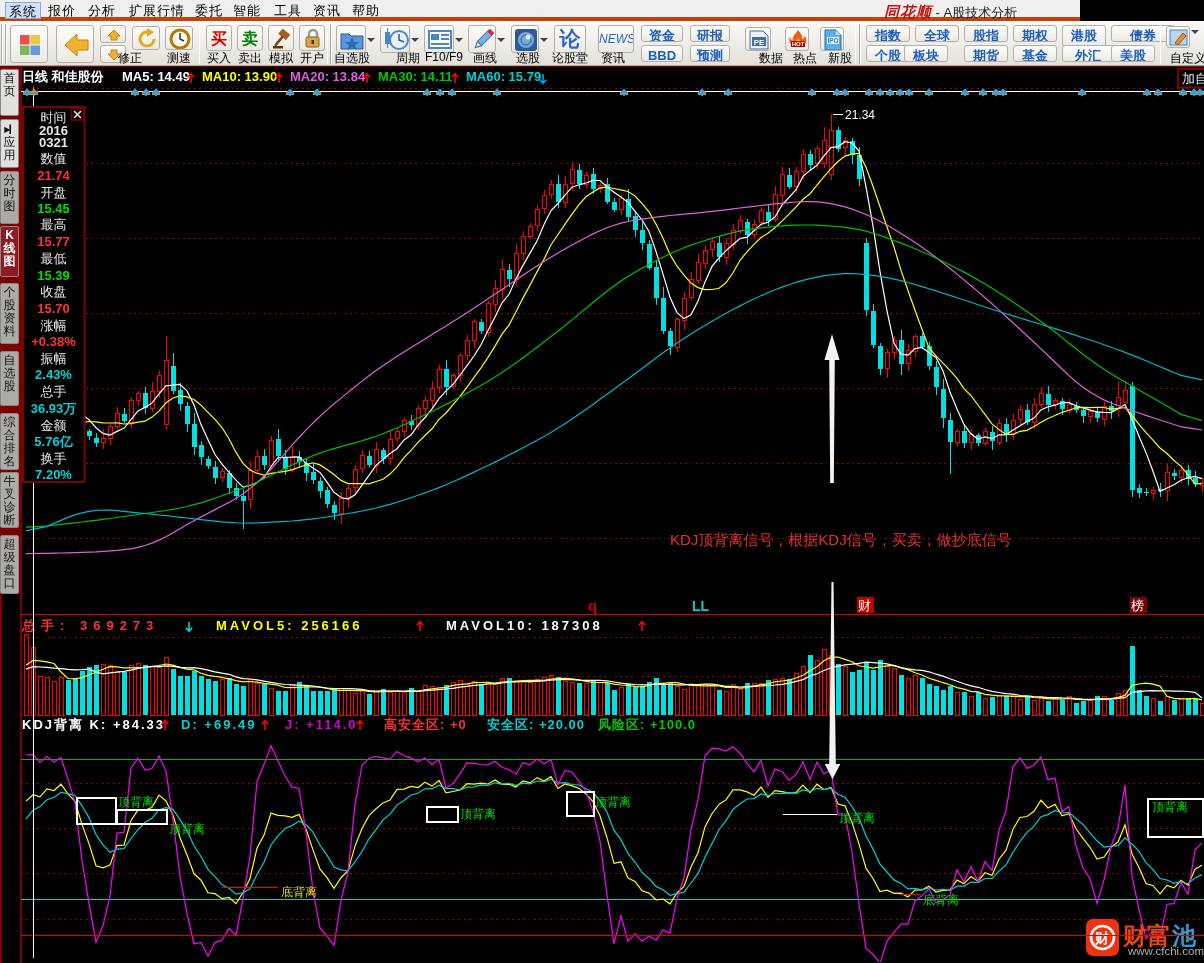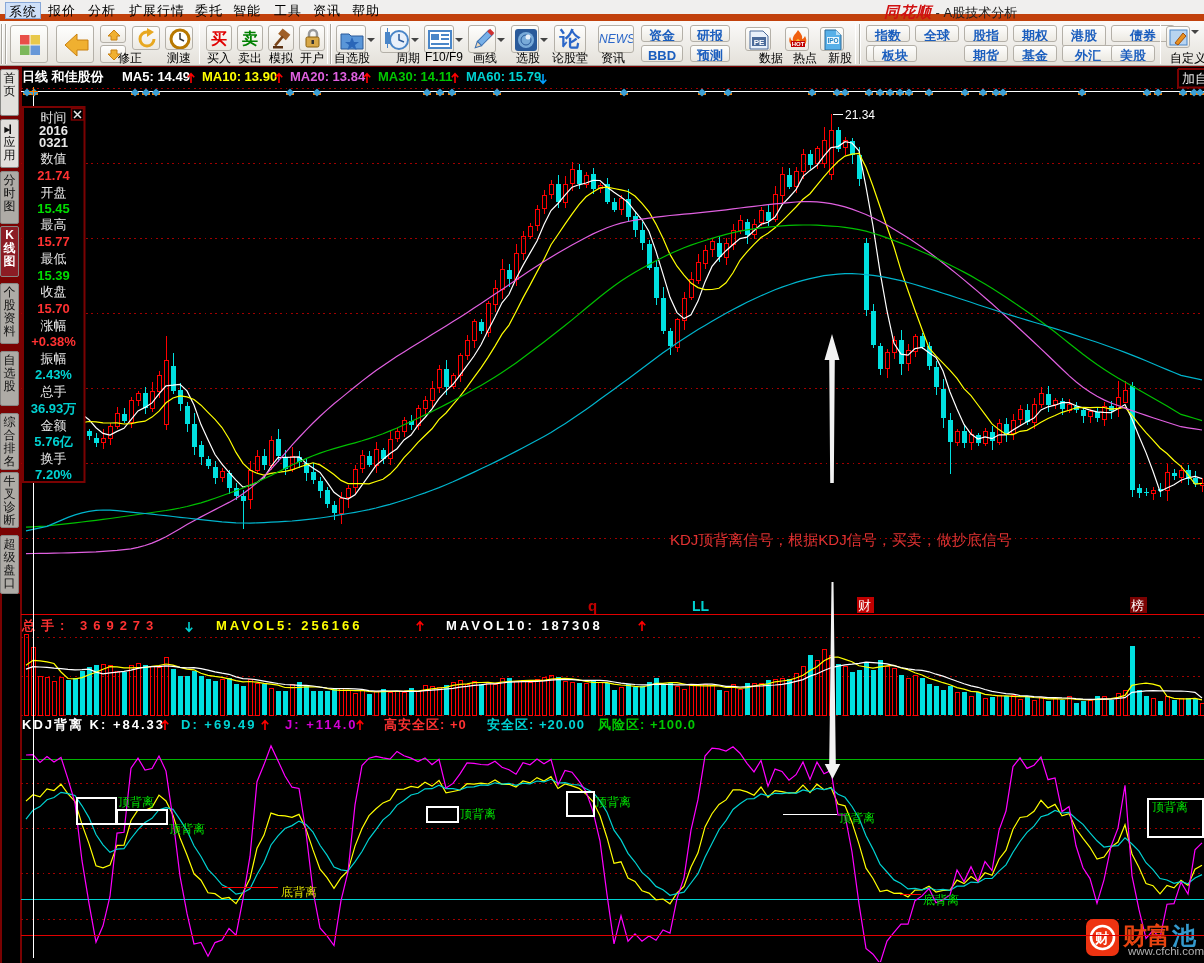--- a/index.html
+++ b/index.html
@@ -1,17 +1,17 @@
 <!DOCTYPE html>
 <html><head><meta charset="utf-8"><style>
 * { margin:0; padding:0; box-sizing:border-box; }
 html,body { width:1204px; height:963px; overflow:hidden; background:#000;
   font-family:"Liberation Sans", sans-serif; }
-#menubar { position:absolute; left:0; top:0; width:1204px; height:21px;
-  background:#f0efee; border-bottom:7px solid #c2410c; }
+#menubar { position:absolute; left:0; top:0; width:1080px; height:21px;
+  background:#f0efee; border-bottom:4px solid #c2410c; }
 .mi { position:absolute; top:2px; height:17px; line-height:17px; padding:0 3px;
   font-size:13px; color:#000; letter-spacing:1px;}
 .mi.sel { border:1px solid #88a8d8; background:#cfe0f8; }
 #title { position:absolute; left:884px; top:3px; font-size:13px; color:#222; }
 #title b { color:#d01010; font-style:italic; font-size:15px; letter-spacing:1px; }
 #toolbar { position:absolute; left:0; top:21px; width:1204px; height:45px;
   background:linear-gradient(#fbfaf9,#e4e1da); border-bottom:1px solid #a8a49c; }
 .tbtn { position:absolute; border:1px solid #b4b0a8; border-radius:3px;
   background:linear-gradient(#fefefd,#ece9e2); text-align:center; overflow:hidden; }
 .tlab { position:absolute; top:29px; width:60px; text-align:center; font-size:12px; color:#000; }
@@ -159,21 +159,21 @@
         <path d="M15 2 l5 5 h-5 z" fill="#b8ddf5"></path>
         <rect x="6" y="9" width="12" height="7" fill="#fff" opacity="0.9"></rect>
         <text x="12" y="15" fill="#2080c0" font-size="6.5" font-weight="bold" text-anchor="middle">IPO</text>
       </svg></div>
     <div class="tlab" style="left:810px">新股</div>
     <div class="vsep" style="left:855px"></div>
     <div class="grip" style="left:859px"></div>
     <div class="tbtn" style="left:866px;top:4px;width:44px;height:17px"><span class="bluetxt">指数</span></div>
     <div class="tbtn" style="left:866px;top:24px;width:44px;height:17px"><span class="bluetxt">个股</span></div>
     <div class="tbtn" style="left:915px;top:4px;width:44px;height:17px"><span class="bluetxt">全球</span></div>
-    <div class="tbtn" style="left:873px;top:24px;width:44px;height:17px"><span class="bluetxt">板块</span></div>
+    <div class="tbtn" style="left:904px;top:24px;width:44px;height:17px"><span class="bluetxt">板块</span></div>
     <div class="tbtn" style="left:964px;top:4px;width:44px;height:17px"><span class="bluetxt">股指</span></div>
     <div class="tbtn" style="left:964px;top:24px;width:44px;height:17px"><span class="bluetxt">期货</span></div>
     <div class="tbtn" style="left:1013px;top:4px;width:44px;height:17px"><span class="bluetxt">期权</span></div>
     <div class="tbtn" style="left:1013px;top:24px;width:44px;height:17px"><span class="bluetxt">基金</span></div>
     <div class="tbtn" style="left:1062px;top:4px;width:44px;height:22px"><span class="bluetxt">港股</span></div>
     <div class="tbtn" style="left:1062px;top:24px;width:52px;height:17px"><span class="bluetxt">外汇</span></div>
     <div class="tbtn" style="left:1111px;top:4px;width:64px;height:17px"><span class="bluetxt">债券</span></div>
     <div class="tbtn" style="left:1111px;top:24px;width:44px;height:17px"><span class="bluetxt">美股</span></div>
     <div class="vsep" style="left:1160px"></div>
     <div class="tbtn" style="left:1166px;top:5px;width:24px;height:22px"><svg width="24" height="22">

